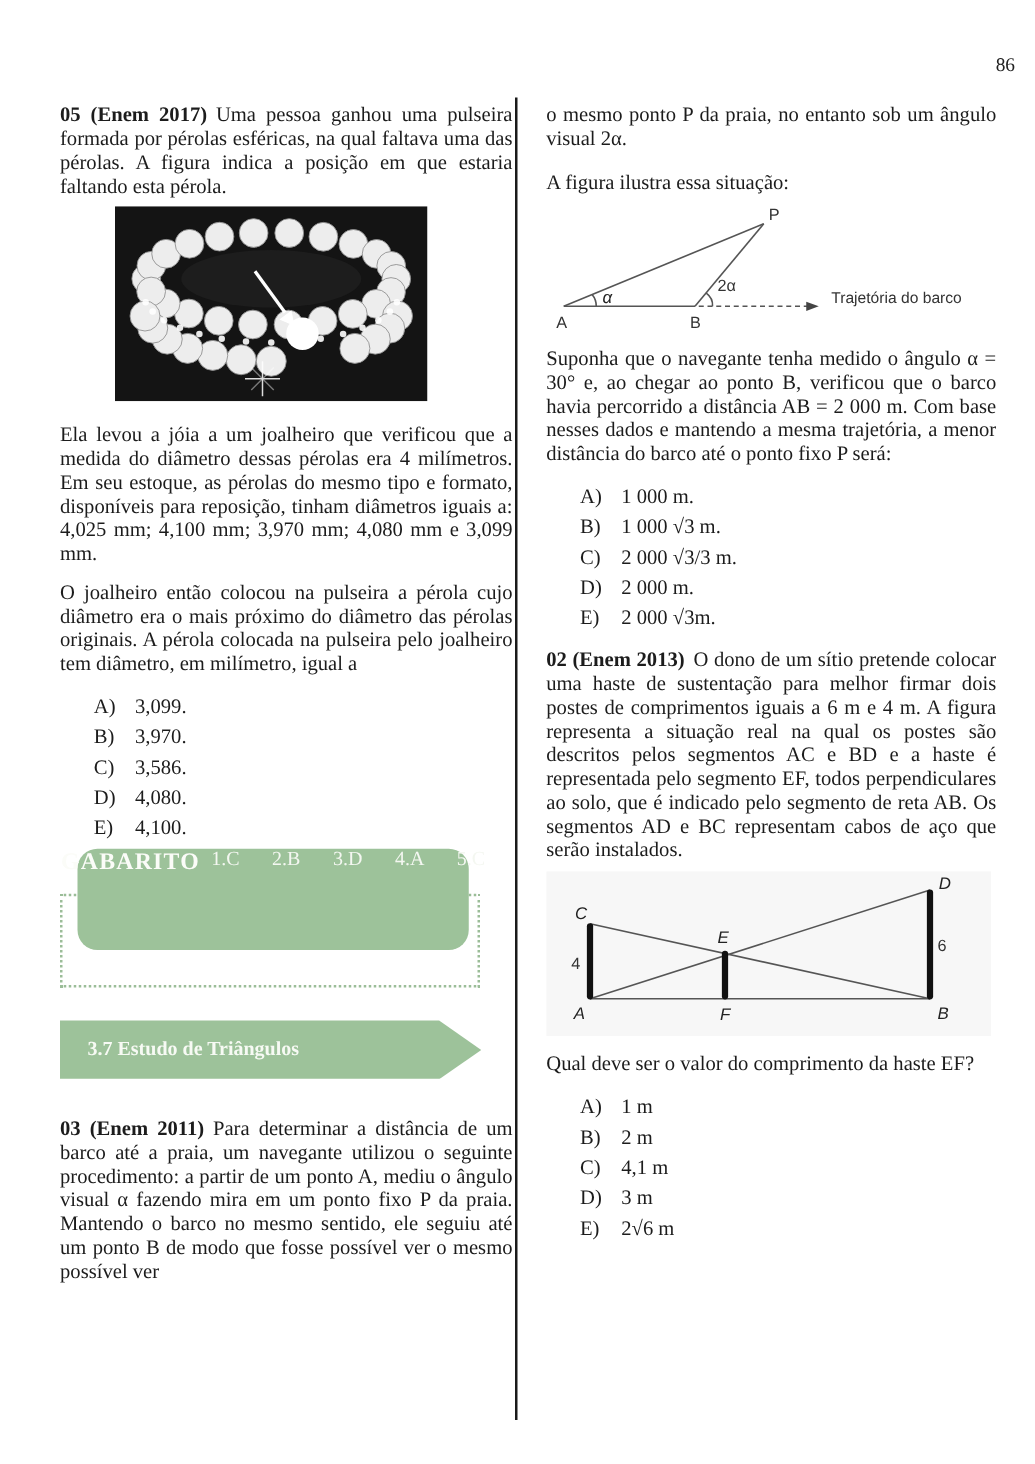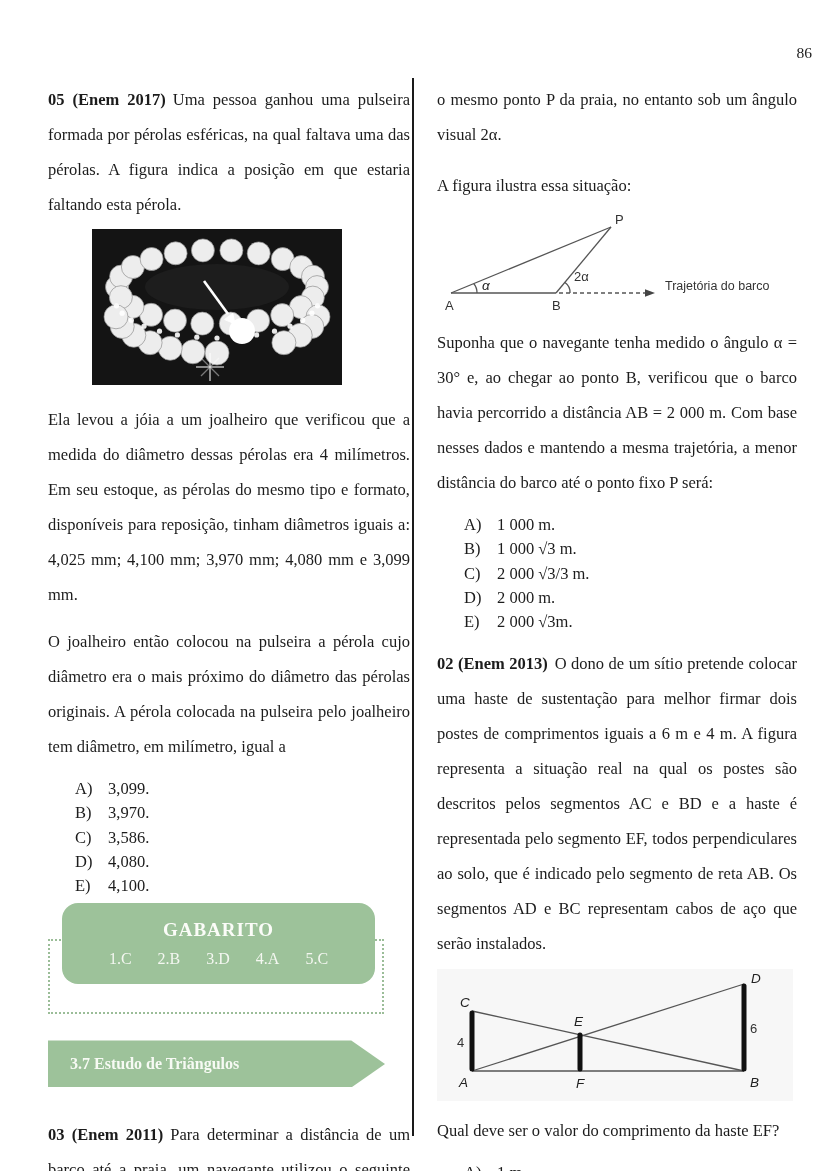--- a/index.html
+++ b/index.html
@@ -6,34 +6,34 @@
   html,body { background:#ffffff; }
   body {
     width:828px; height:1171px; position:relative; overflow:hidden;
     font-family:"Liberation Serif", serif; color:#1c1c1c;
   }
   .page-number { position:absolute; top:44px; right:16px; font-size:15.5px; color:#222; }
   .divider { position:absolute; left:412px; top:78px; width:2px; height:1058px; background:#1a1a1a; }
   .col { position:absolute; top:82px; }
   .col-left  { left:48px;  width:362px; }
   .col-right { left:437px; width:360px; }
-  p.para { font-size:16.5px; line-height:35px; text-align:justify; }
+  p.para { font-size:16.5px; line-height:19px; text-align:justify; }
   .qlabel { font-weight:bold; margin-right:7px; }
   .opts { margin-top:13px; }
   .opt { display:flex; gap:9px; padding-left:27px; font-size:16.5px; line-height:24.3px; }
   .opt .letter { min-width:24px; }
   
   .bracelet-wrap { margin:7px 0 17px 44px; width:250px; height:156px; }
   
   .gabarito-wrap { position:relative; margin-top:5px; height:112px; }
   .gabarito-dotted { position:absolute; left:0; top:36px; width:336px; height:75px;
     border:2px dotted #9bbd98; z-index:0; }
   .gabarito-box { position:absolute; left:14px; top:0; width:313px; height:81px;
     background:#9dc29a; border-radius:16px; z-index:1; text-align:center;
-    display:flex; flex-direction:column; justify-content:center; gap:9px; }
+    display:flex; justify-content:center; gap:9px; }
   .gabarito-title { color:#fbfcf8; font-weight:bold; font-size:19px; letter-spacing:1px; }
   .gabarito-answers { display:flex; justify-content:center; gap:26px; }
   .gabarito-answers span { color:#f4f7f1; font-size:16px; }
   
   .section-banner { margin-top:25px; width:337px; height:47px; background:#9dc29a;
     clip-path:polygon(0 0, 90% 0, 100% 50%, 90% 100%, 0 100%); }
   .section-banner span { display:block; padding-left:22px; line-height:47px;
     color:#f7faf4; font-weight:bold; font-size:16px; }
   .mt8  { margin-top:8px; }
   .mt10 { margin-top:10px; }

